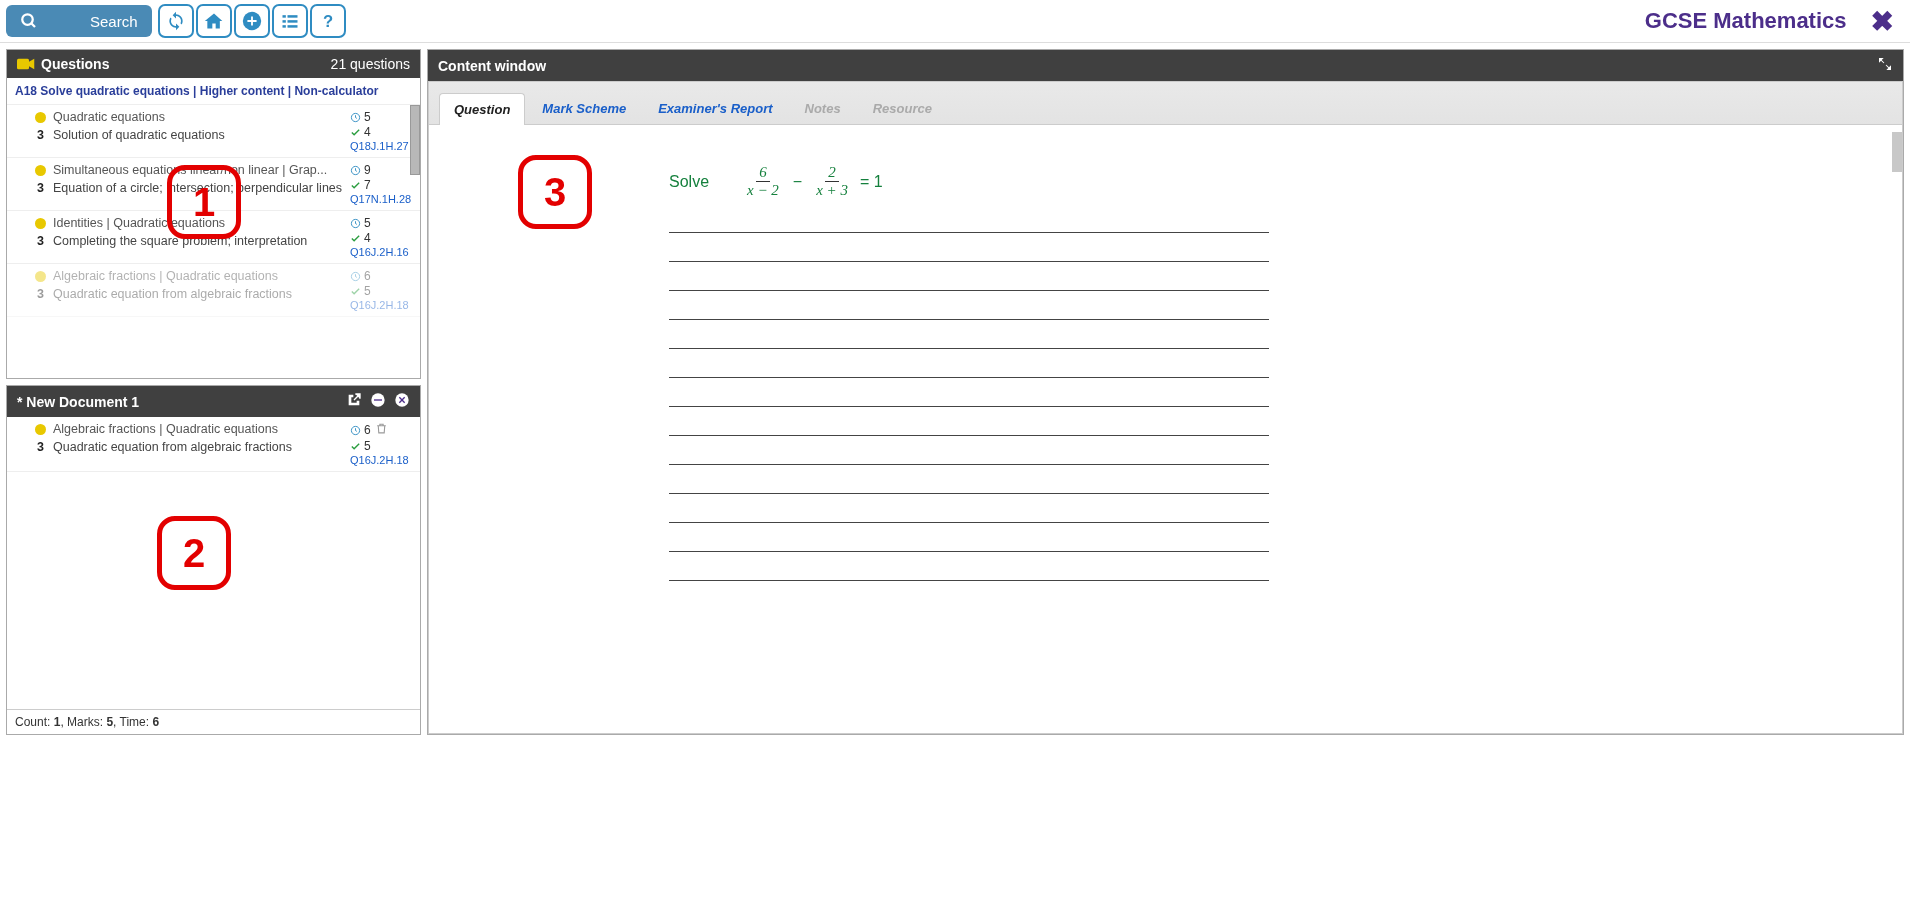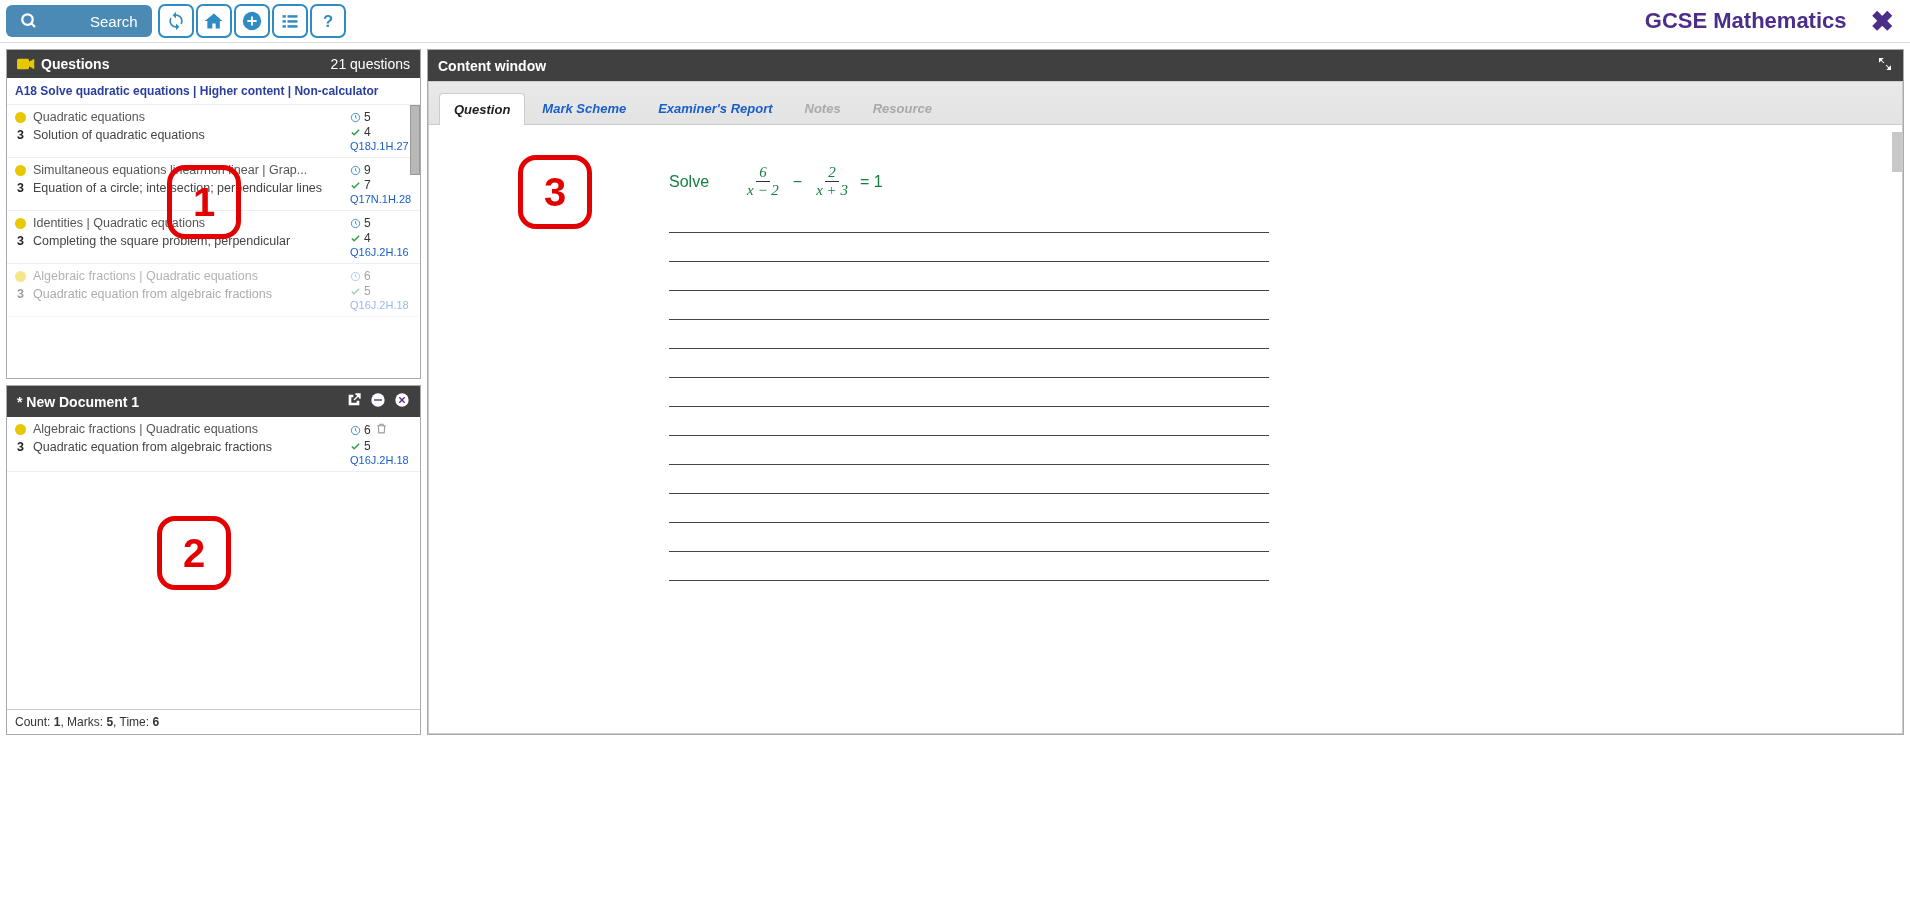--- a/index.html
+++ b/index.html
@@ -22,21 +22,21 @@
 .panel { border: 1px solid #aaa; background: #fff; display: flex; flex-direction: column; }
 .panel-header { background: #404040; color: #fff; display: flex; align-items: center; padding: 6px 10px; font-size: 14px; font-weight: bold; }
 .panel-header .spacer { flex: 1; }
 .panel-header .hdr-icon { margin-left: 8px; cursor: pointer; }
 
 .breadcrumb { color: #2a3e9a; font-weight: bold; font-size: 12px; padding: 6px 8px; border-bottom: 1px solid #eee; }
 
 .qlist { flex: 1; overflow-y: auto; position: relative; }
 .qitem { display: flex; padding: 5px 8px; border-bottom: 1px solid #eee; font-size: 12.5px; }
 .qitem.faded { opacity: 0.45; }
-.qitem-left { flex: 1; padding-right: 6px; }
+.qitem-left { flex: 1; padding-right: 6px; margin-left: 20px; }
 .qrow1 { display: flex; align-items: center; margin-bottom: 4px; }
 .dot { width: 11px; height: 11px; background: #e8c800; border-radius: 50%; margin-right: 7px; flex-shrink: 0; }
 .qtitle { color: #555; }
 .qrow2 { display: flex; align-items: center; }
 .qnum { font-weight: bold; color: #222; margin-right: 7px; width: 11px; text-align: center; }
 .qsub { color: #444; }
 .qitem-right { width: 62px; font-size: 12px; text-align: left; }
 .meta-row { display: flex; align-items: center; margin-bottom: 1px; }
 .meta-row svg { margin-right: 3px; }
 .qid-link { color: #1a5fc9; font-size: 11px; }
@@ -194,21 +194,21 @@
     </div>
           </div>
           <div class="qitem">
     <div class="qitem-left">
       <div class="qrow1">
                 <span class="dot"></span>
                 <span class="qtitle">Identities | Quadratic equations</span>
               </div>
       <div class="qrow2">
                 <span class="qnum">3</span>
-                <span class="qsub">Completing the square problem; perpendicular</span>
+                <span class="qsub">Completing the square problem; interpretation</span>
               </div>
     </div>
     <div class="qitem-right">
       <div class="meta-row">
                 <svg width="11" height="11" viewBox="0 0 24 24" fill="none" stroke="#2f8cc2" stroke-width="2">
                   <circle cx="12" cy="12" r="9"></circle>
                   <path d="M12 7v5l3 2"></path>
                 </svg>
                 <span>5</span>
               </div>

